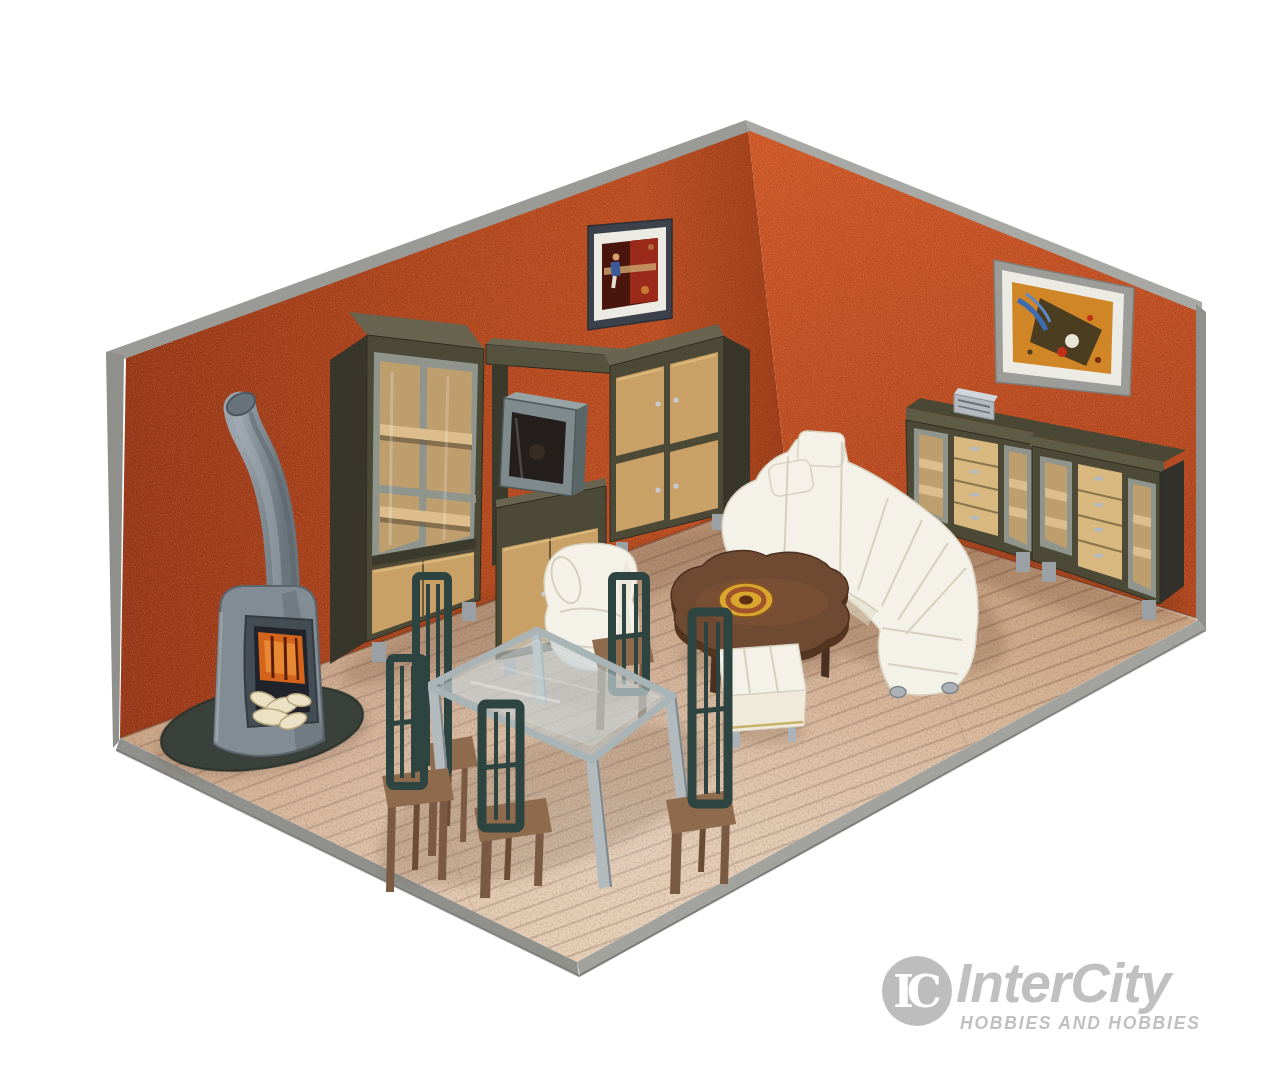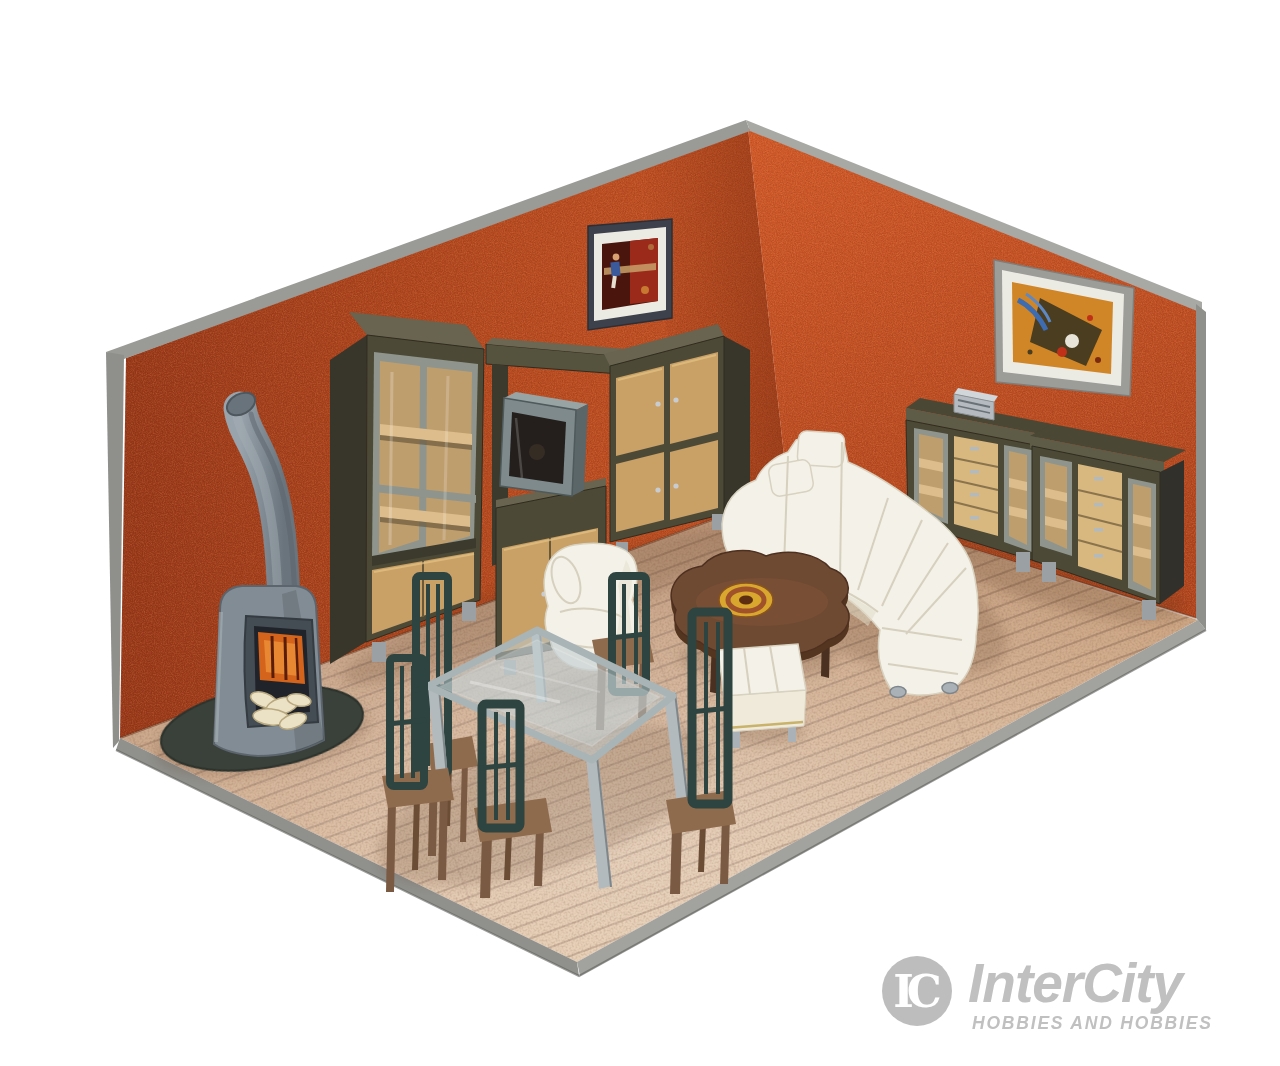--- a/index.html
+++ b/index.html
@@ -12,21 +12,21 @@
     --chair-teal:#2d4440; --seat-brown:#8f6b4e; --leg-brown:#7a5a42;
     --table-glass:#bcc9cc; --metal-silver:#b2babe; --stove-gray:#828c94;
     --stove-dark:#575f66; --fire-orange:#d4641c; --logs-cream:#ebe2c6;
     --coffee-brown:#6f4a32; --disc-gold:#d9a62e; --picture-mat:#ecebe3;
     --logo-gray:#c0c0c0;
   }
   .stage{position:relative;width:1280px;height:1066px;background:#fff;overflow:hidden;
          font-family:"Liberation Sans", sans-serif;}
   .scene-svg{position:absolute;left:0;top:0;}
   
-  .logo{position:absolute;left:882px;top:956px;display:flex;align-items:flex-start;gap:16px;
+  .logo{position:absolute;left:882px;top:956px;display:flex;align-items:flex-start;gap:4px;
         color:var(--logo-gray);user-select:none;}
   .logo-badge{width:70px;height:70px;border-radius:50%;background:#bdbdbd;display:flex;
         align-items:center;justify-content:center;flex:0 0 auto;}
   .logo-badge span{font-family:"DejaVu Serif", serif;font-weight:bold;font-size:44px;
         color:#ffffff;letter-spacing:-7px;transform:translateX(-3px);}
   .logo-text{display:flex;flex-direction:column;line-height:1;}
   .logo-brand{font-size:55px;font-weight:bold;font-style:italic;letter-spacing:-1px;}
   .logo-tagline{font-size:17.5px;font-weight:bold;font-style:italic;letter-spacing:1.8px;margin-top:4px;margin-left:4px;}
 </style>
 </head>

